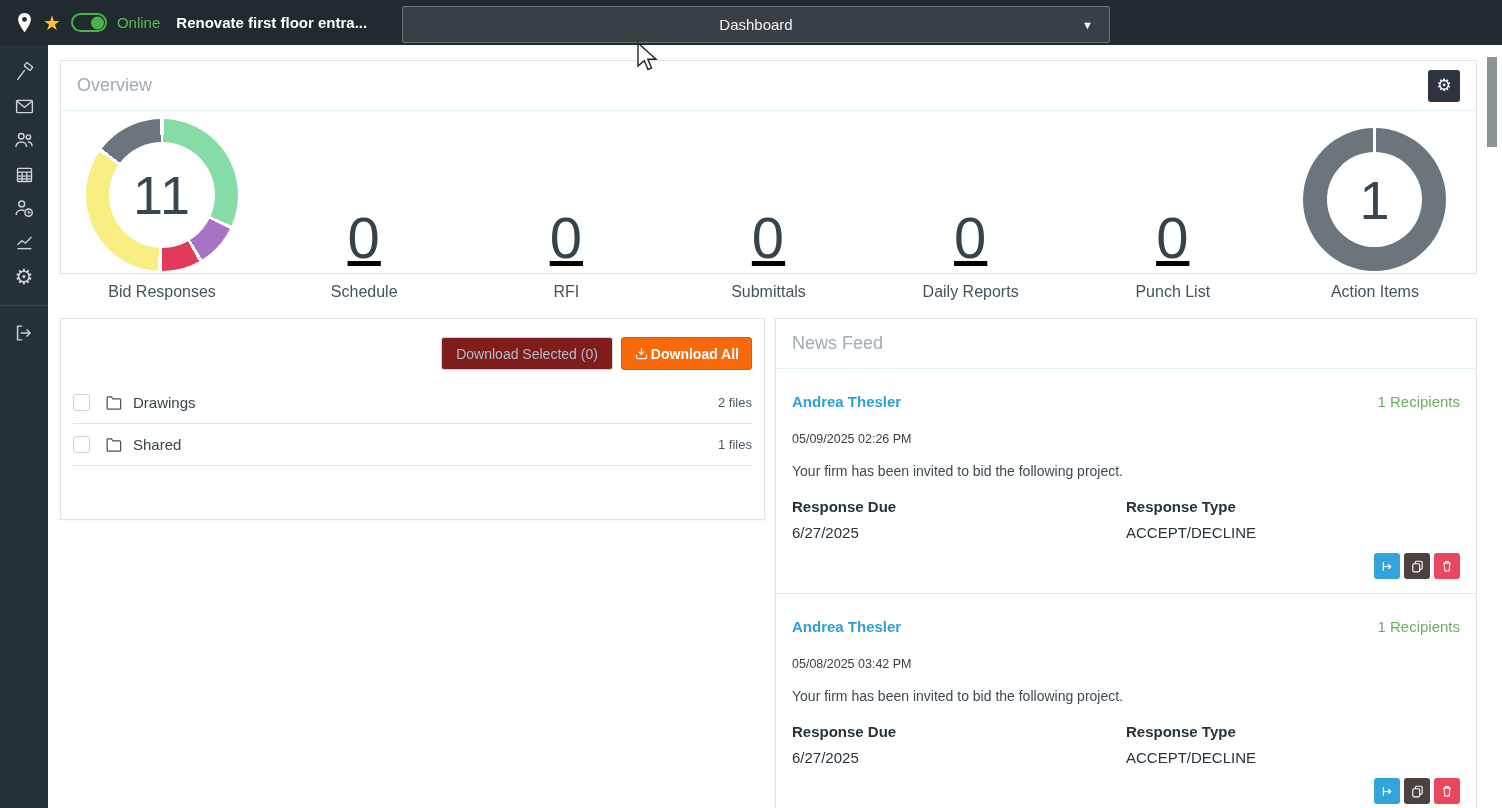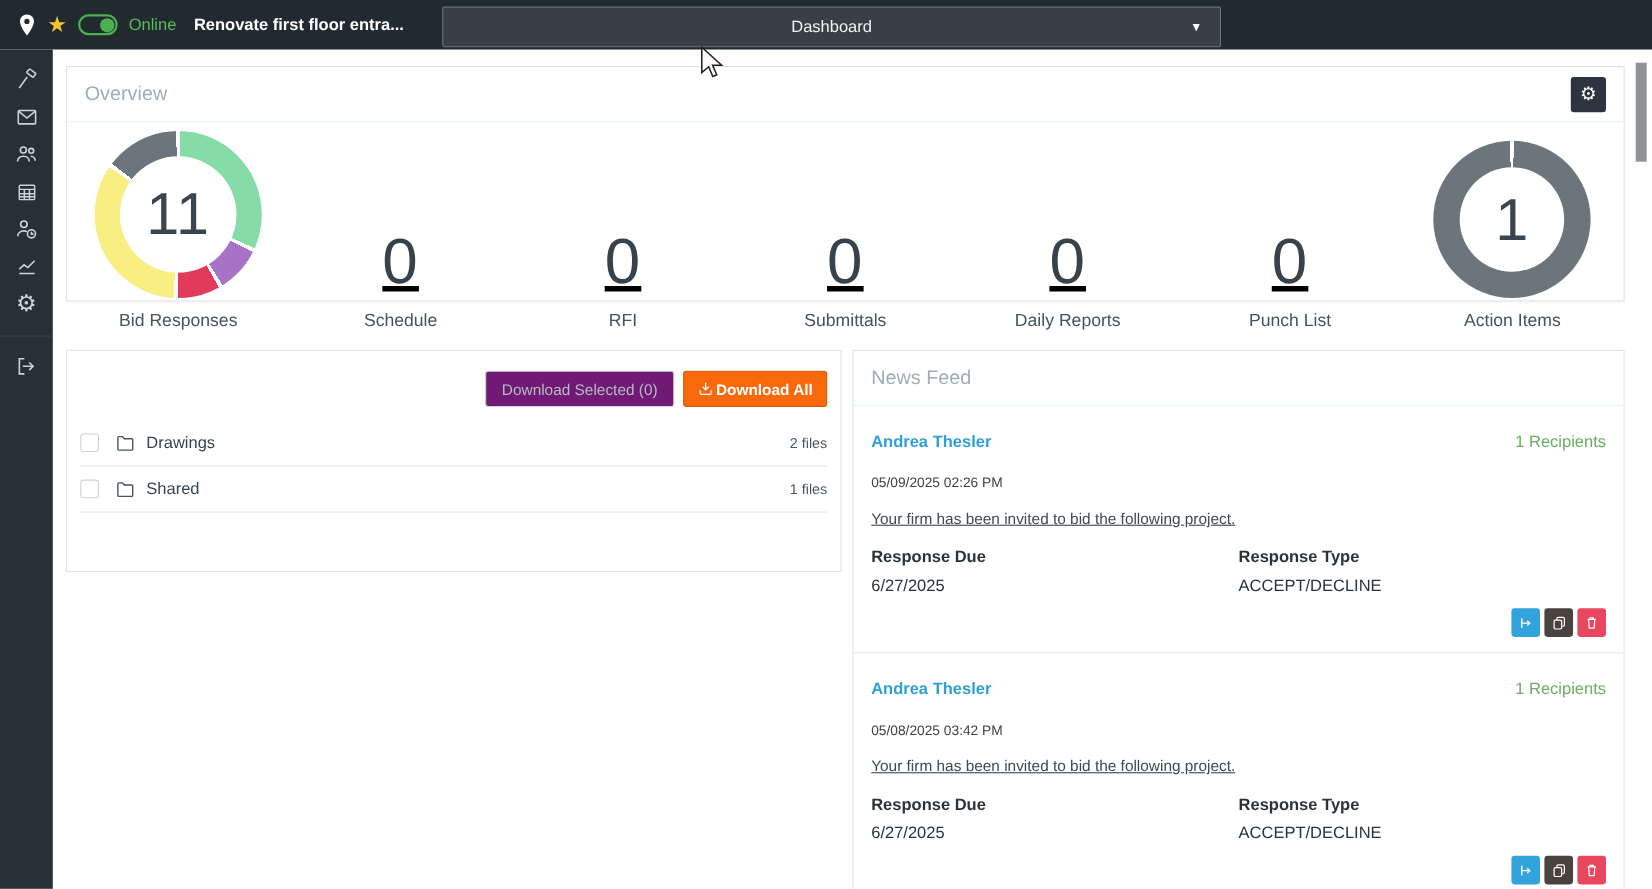--- a/index.html
+++ b/index.html
@@ -57,41 +57,41 @@
     background:#fff; border-radius:50%; display:flex; align-items:center; justify-content:center; }
   .donut-sm { width:143px; height:143px; }
   .donut-sm .hole { left:24px; top:24px; right:24px; bottom:24px; }
   .stat-number { font-size:54px; font-weight:300; color:#3a464f; letter-spacing:1px; }
   .stat.plain .stat-number { font-size:58px; color:#37434c; }
   .stat-label { margin-top:12px; font-size:16px; color:#45535c; }
 
   
   .panel.shared-docs { left:12px; top:273px; width:705px; height:202px; }
   .docs-actions { display:flex; justify-content:flex-end; gap:8px; padding:18px 12px 12px 12px; }
-  .btn-outline { height:33px; padding:0 14px; background:#701a75; border:1px solid #ccd2d6;
+  .btn-outline { height:33px; padding:0 14px; background:#7f1d1d; border:1px solid #ccd2d6;
     border-radius:3px; color:#b3bcc2; font-size:14px; display:flex; align-items:center; cursor:pointer;margin-left:32px; }
   .btn-orange { height:33px; padding:0 12px; background:#f8690b; border:1px solid #d95c08;
     border-radius:3px; color:#fff; font-size:14px; font-weight:600; display:flex;
     align-items:center; gap:2px; cursor:pointer; }
   .doc-row { height:42px; margin:0 12px; display:flex; align-items:center;
     border-bottom:1px solid #e4e7ea; cursor:pointer; }
   .checkbox { width:17px; height:17px; border:1px solid #ccd2d6; border-radius:3px;
     background:#fff; cursor:pointer; flex:none; }
   .folder-icon { margin-left:14px; color:#475560; display:flex; }
   .doc-name { margin-left:10px; font-size:15px; color:#37444d; }
   .doc-files { margin-left:auto; font-size:13px; color:#4a5864; }
 
   
   .panel.news-feed { left:727px; top:273px; right:25px; height:620px; }
   .entry { padding:24px 16px 14px 16px; border-bottom:1px solid #e6e6e6; }
   .entry-head { display:flex; align-items:baseline; }
   .entry-author { font-size:15px; font-weight:700; color:#2f9fd7; cursor:pointer; }
   .entry-recipients { margin-left:auto; font-size:15px; color:#6aae62; cursor:pointer; }
   .entry-time { margin-top:22px; font-size:12.5px; color:#404040; }
-  .entry-body { margin-top:17px; font-size:14px; color:#3e4a52;text-decoration:underline; }
+  .entry-body { margin-top:17px; font-size:14px; color:#3e4a52; }
   .entry-response { display:flex; margin-top:19px; }
   .resp-col { width:50%; }
   .resp-label { font-size:15px; font-weight:700; color:#28333b; }
   .resp-value { font-size:15px; color:#28333b; margin-top:9px; }
   .entry-actions { display:flex; justify-content:flex-end; gap:4px; margin-top:12px; }
   .act-btn { width:26px; height:26px; border-radius:3px; border:none; display:flex;
     align-items:center; justify-content:center; color:#fff; cursor:pointer; }
   .act-forward { background:#33a3dd; }
   .act-copy { background:#4a423e; }
   .act-delete { background:#e8475f; }

